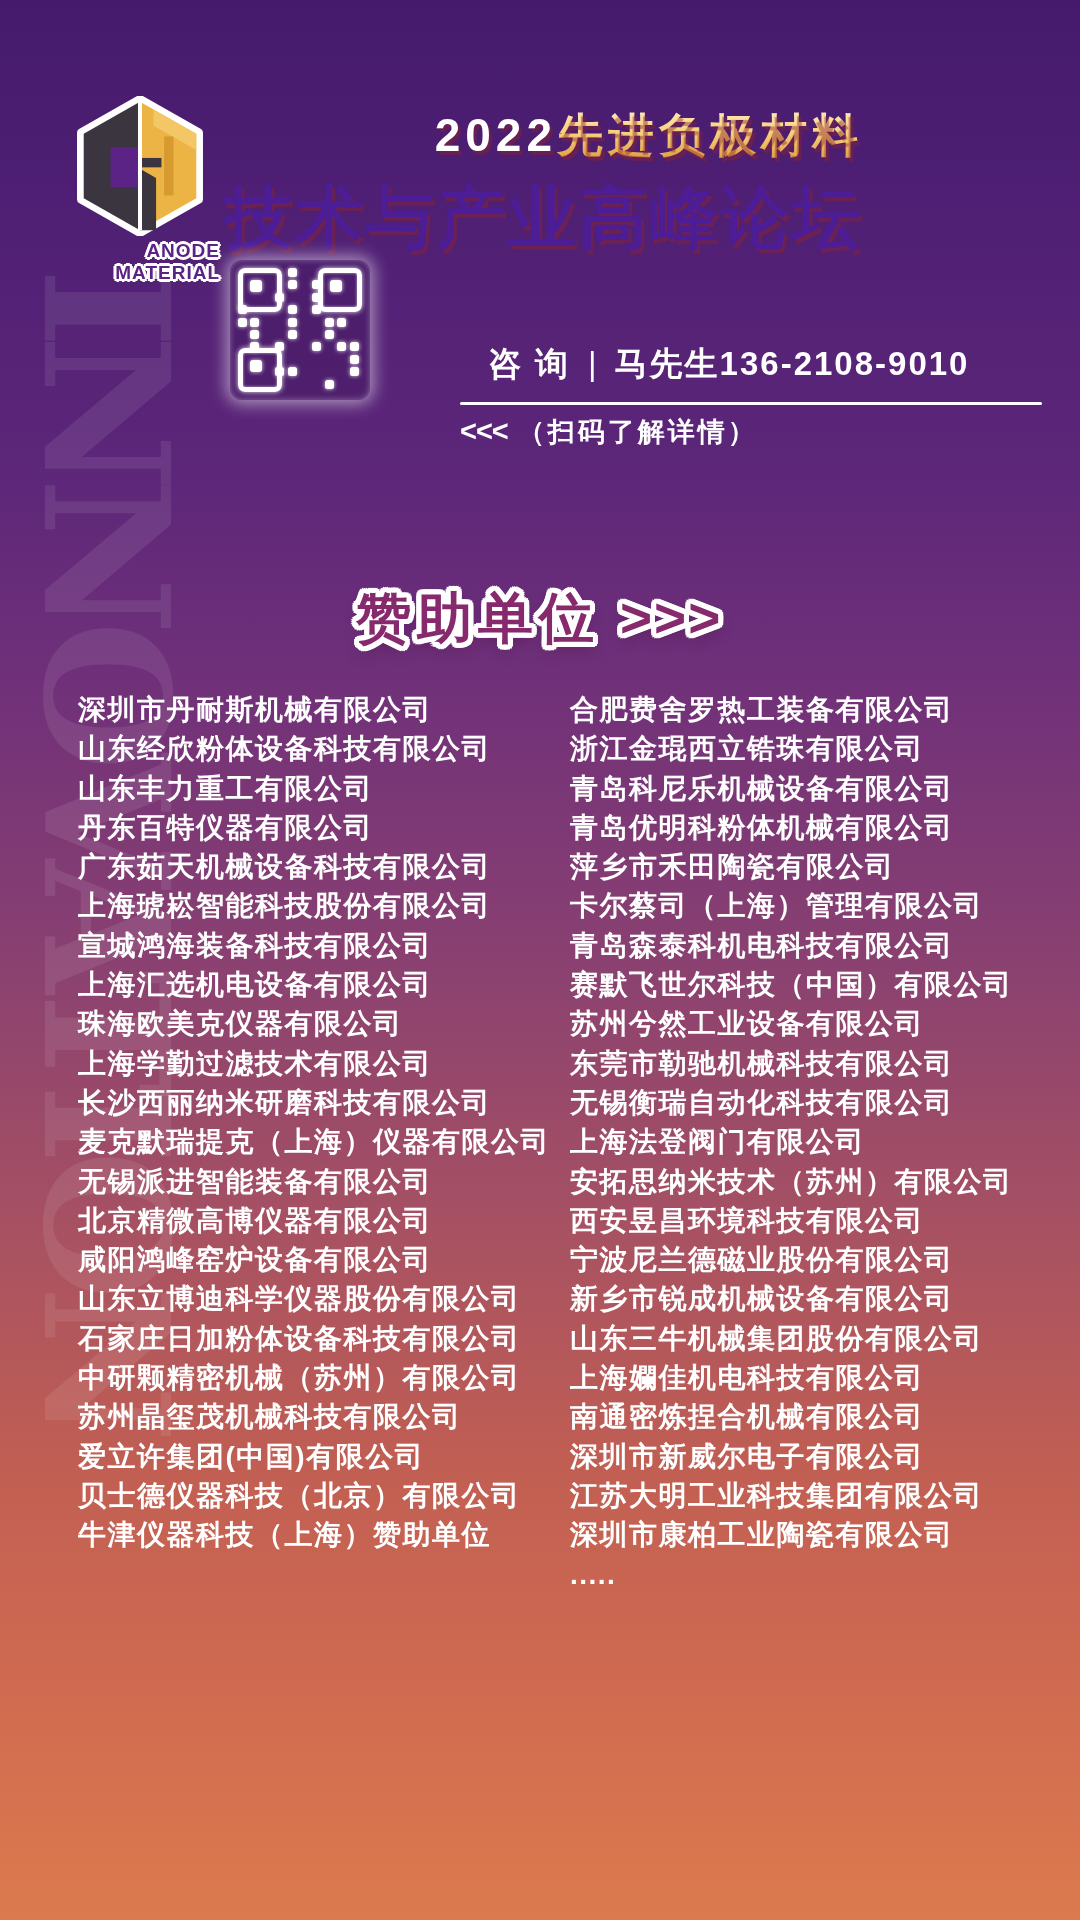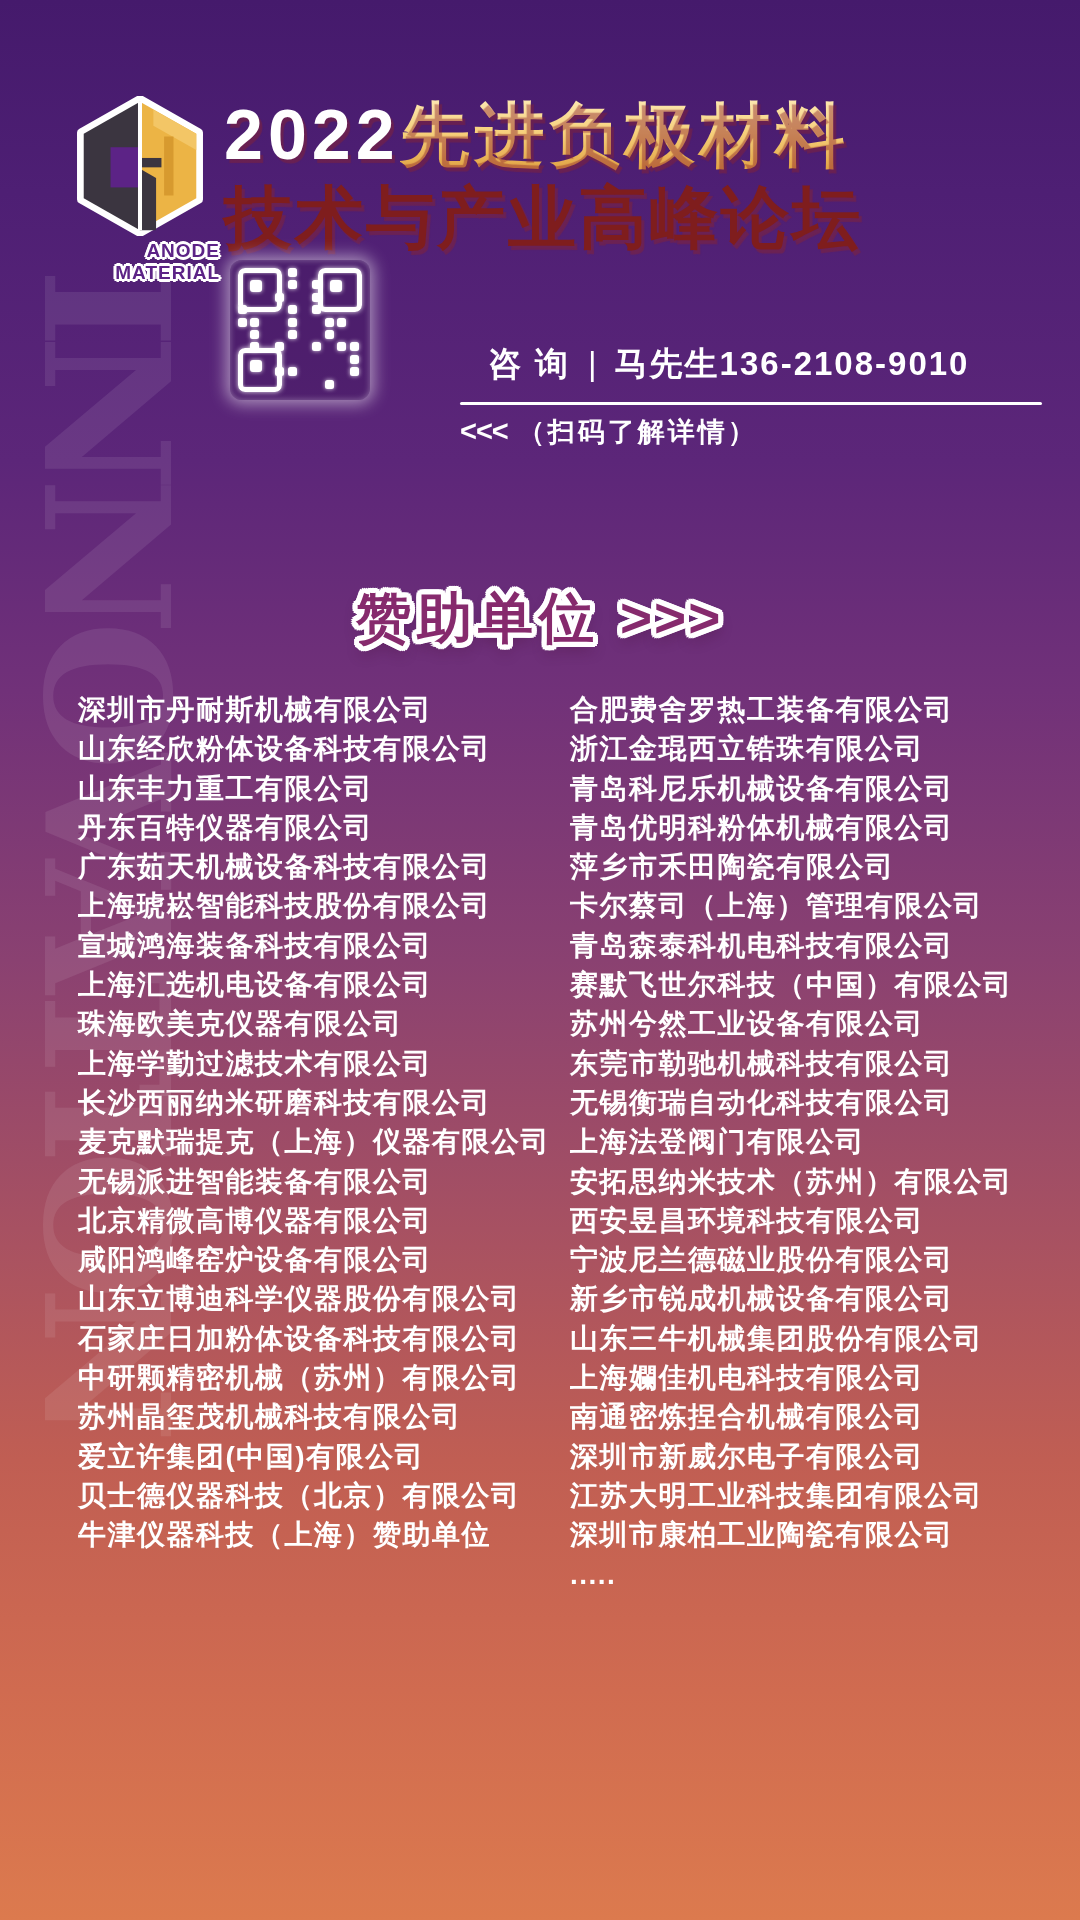--- a/index.html
+++ b/index.html
@@ -30,30 +30,30 @@
     margin-top:4px;text-align:right;
     font-size:19px;font-weight:800;letter-spacing:1px;
     color:#5c2386;
     text-shadow:
       -3px 0 0 #fff,3px 0 0 #fff,0 -3px 0 #fff,0 3px 0 #fff,
       -2px -2px 0 #fff,2px -2px 0 #fff,-2px 2px 0 #fff,2px 2px 0 #fff;
   }
 
   
   .title-block{left:224px;top:94px;line-height:82px;white-space:nowrap;}
-  .title-line1{font-size:70px;font-weight:800;letter-spacing:5px;
-    color:#ffffff;text-shadow:3px 4px 1px rgba(140,35,45,.45);}
+  .title-line1{font-size:46px;font-weight:800;letter-spacing:5px;
+    color:#ffffff;text-shadow:3px 4px 1px rgba(140,35,45,.45);text-align:right;}
   .title-gold{
     color:#f2c468;
     background:linear-gradient(180deg,#fdeab6 0%,#f6cf7a 48%,#df9e3e 100%);
     -webkit-background-clip:text;background-clip:text;
     -webkit-text-fill-color:transparent;
   }
   .title-line2{font-size:68px;font-weight:800;letter-spacing:3px;
-    color:#7f1d1d;text-shadow:3px 4px 1px rgba(140,35,45,.45);}
+    color:#4c1d95;text-shadow:3px 4px 1px rgba(140,35,45,.45);}
 
   
   .qr{
     left:230px;top:260px;width:140px;height:140px;
     border-radius:12px;background:rgba(62,22,92,.35);
     box-shadow:0 0 16px 4px rgba(255,255,255,.5), inset 0 0 6px rgba(255,255,255,.35);
   }
   .qr .finder{
     position:absolute;width:34px;height:34px;border:5px solid #fff;border-radius:7px;
     box-shadow:0 0 5px rgba(255,255,255,.9), inset 0 0 3px rgba(255,255,255,.7);

